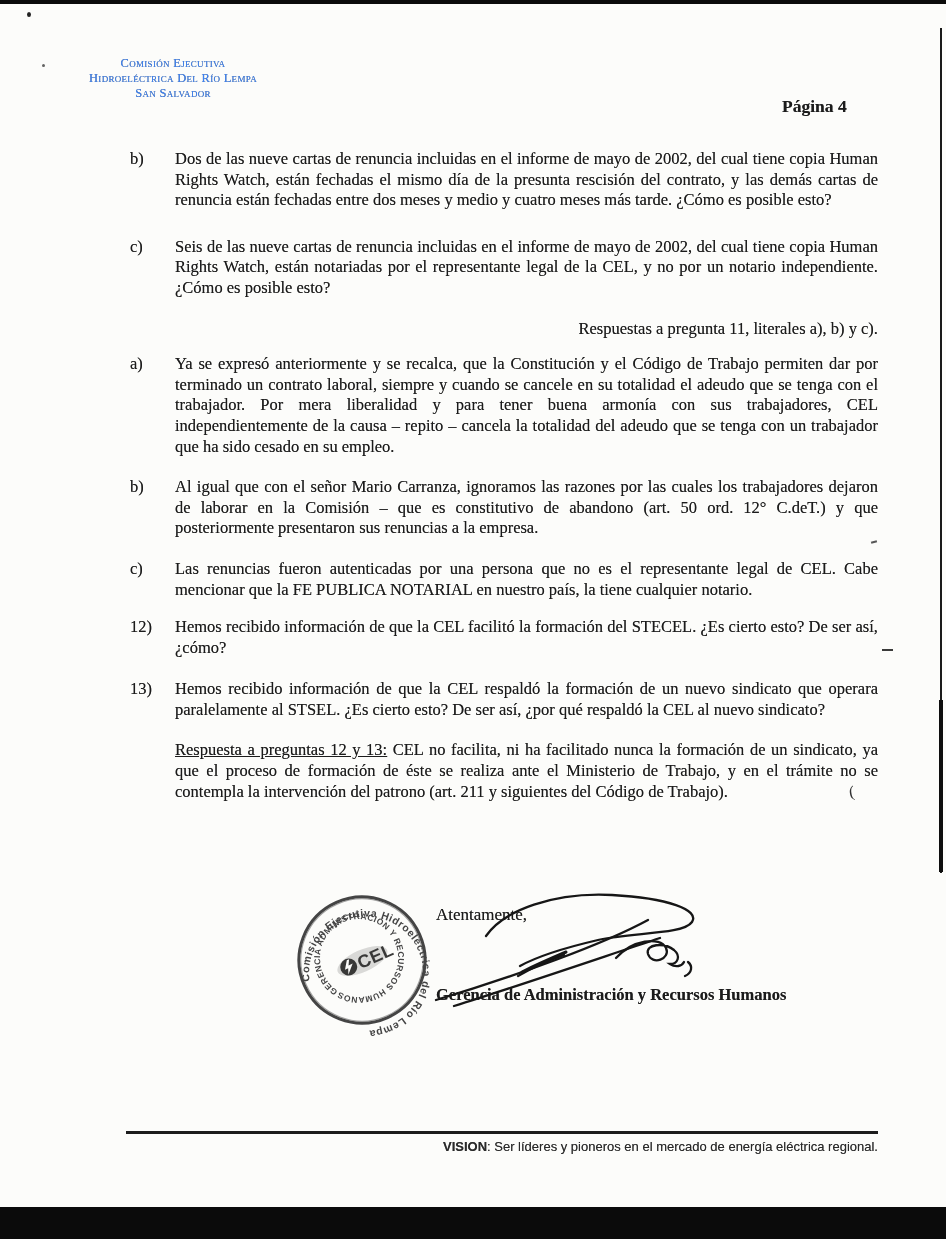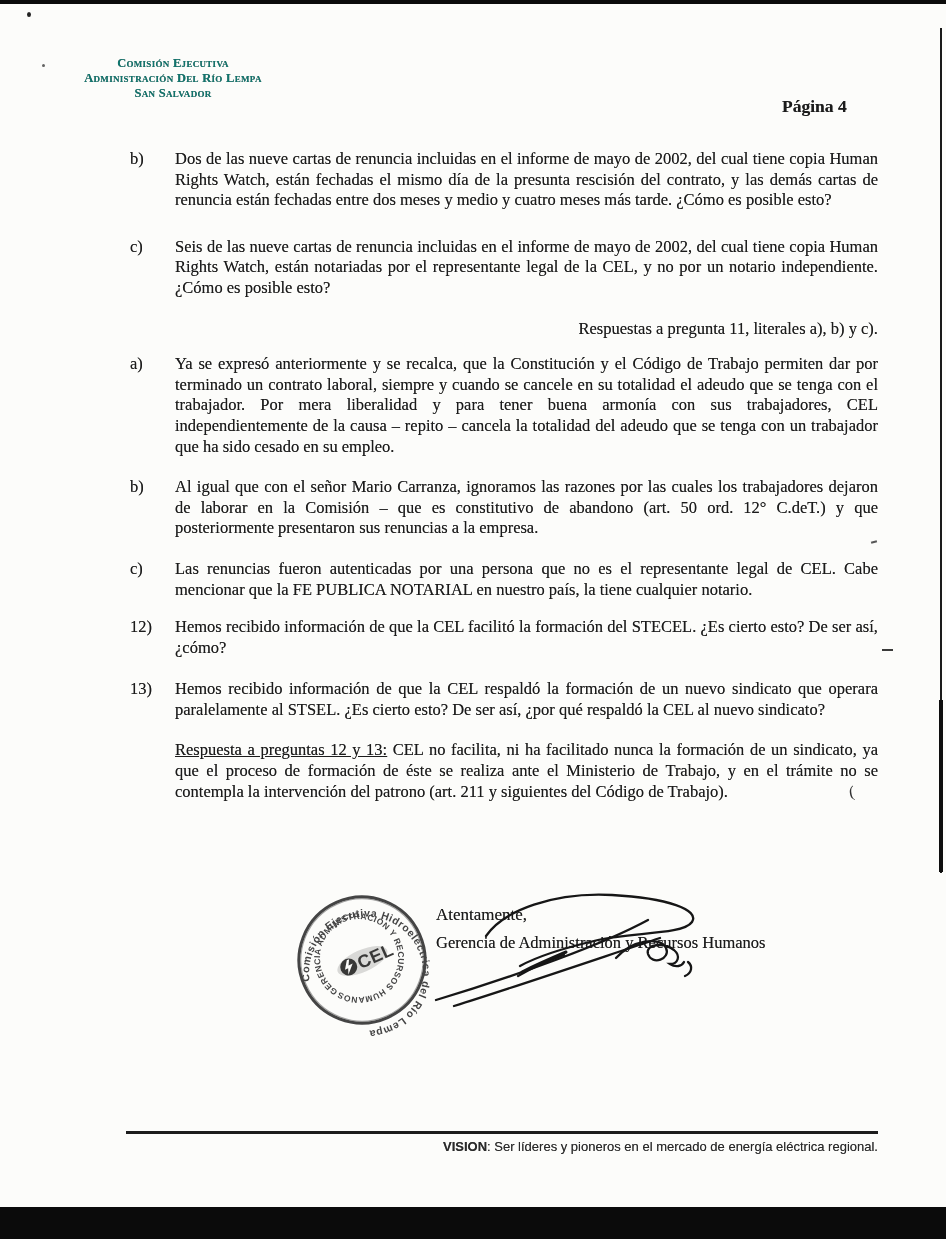--- a/index.html
+++ b/index.html
@@ -15,22 +15,22 @@
   .edge-line-thick{position:absolute;top:700px;left:939px;width:4px;height:172px;background:#0e0e0e;}
   .speck{position:absolute;background:#222;border-radius:50%;}
   .speck1{top:12px;left:27px;width:4px;height:5px;}
   .speck2{top:64px;left:42px;width:3px;height:3px;opacity:.7;}
   .mark-paren{position:absolute;top:783px;left:849px;font-size:16px;color:#333;transform:rotate(-8deg);}
   .mark-dash1{position:absolute;top:649px;left:882px;width:11px;height:2px;background:#3a3a3a;}
   .mark-dash2{position:absolute;top:541px;left:871px;width:6px;height:2px;background:#555;transform:rotate(-15deg);}
 
   .letterhead{
     position:absolute;top:56px;left:26px;width:294px;text-align:center;
-    font-variant:small-caps;font-weight:bold;font-size:12.5px;line-height:15px;
-    letter-spacing:.3px;color:#0f766e;
+    font-variant:small-caps;font-weight:normal;font-size:12.5px;line-height:15px;
+    letter-spacing:.3px;color:#3b82f6;
     text-shadow:0 0 .4px rgba(0,0,0,.55);
   }
   .page-num{
     position:absolute;top:96px;left:782px;font-weight:bold;font-size:17.5px;
     text-shadow:0 0 .4px rgba(0,0,0,.5);
     text-align:center;
   }
 
   .body-col{
     position:absolute;top:149px;left:130px;width:748px;
@@ -45,22 +45,23 @@
   .mb21{margin-bottom:21px;}
   .heading-line{margin:0 0 15px 0;text-align:right;}
   .answer{margin-left:45px;}
   .answer .lead{text-decoration:underline;}
 
   .closing{
     position:absolute;top:905px;left:436px;font-size:17px;
     text-shadow:0 0 .45px rgba(0,0,0,.55);
   }
   .sig-title{
-    position:absolute;top:933px;left:436px;font-size:16.5px;
+    position:absolute;top:985px;left:436px;font-size:16.5px;
     text-shadow:0 0 .45px rgba(0,0,0,.55);
+    font-weight:bold;
   }
   .seal-wrap{position:absolute;top:884px;left:286px;width:152px;height:152px;opacity:.88;}
   .sig-wrap{position:absolute;top:880px;left:420px;width:300px;height:132px;pointer-events:none;}
 
   .footer-rule{position:absolute;top:1131px;left:126px;width:752px;height:3px;background:#1c1c1c;}
   .footer-text{
     position:absolute;top:1139px;left:126px;width:752px;text-align:right;
     font-family:"Liberation Sans", sans-serif;font-size:13px;color:#2a2a2a;
     text-shadow:0 0 .4px rgba(0,0,0,.5);
   }
@@ -76,21 +77,21 @@
   <div class="edge-line"></div>
   <div class="edge-line-thick"></div>
   <div class="speck speck1"></div>
   <div class="speck speck2"></div>
   <div class="mark-paren">(</div>
   <div class="mark-dash1"></div>
   <div class="mark-dash2"></div>
 
   <div class="letterhead">
     <div>Comisión Ejecutiva</div>
-    <div>Administración Del Río Lempa</div>
+    <div>Hidroeléctrica Del Río Lempa</div>
     <div>San Salvador</div>
   </div>
 
   <div class="page-num">Página 4</div>
 
   <div class="body-col">
 
     <div class="item mb26">
       <div class="label">b)</div>
       <div class="text">Dos de las nueve cartas de renuncia incluidas en el informe de mayo de 2002, del cual tiene copia Human Rights Watch, están fechadas el mismo día de la presunta rescisión del contrato, y las demás cartas de renuncia están fechadas entre dos meses y medio y cuatro meses más tarde.  ¿Cómo es posible esto?</div>

